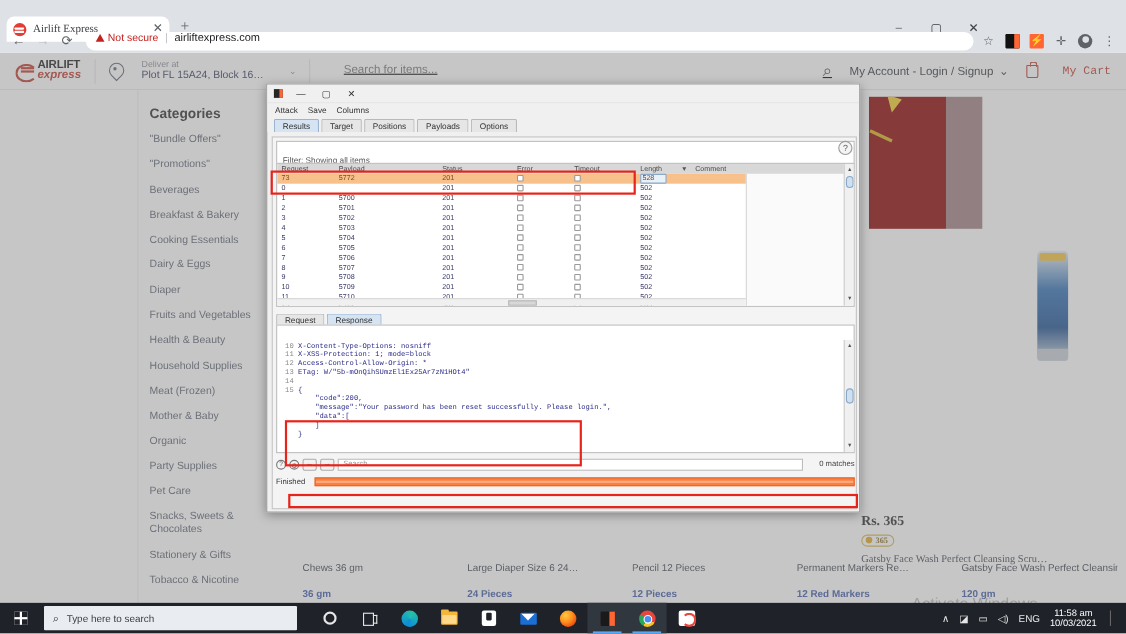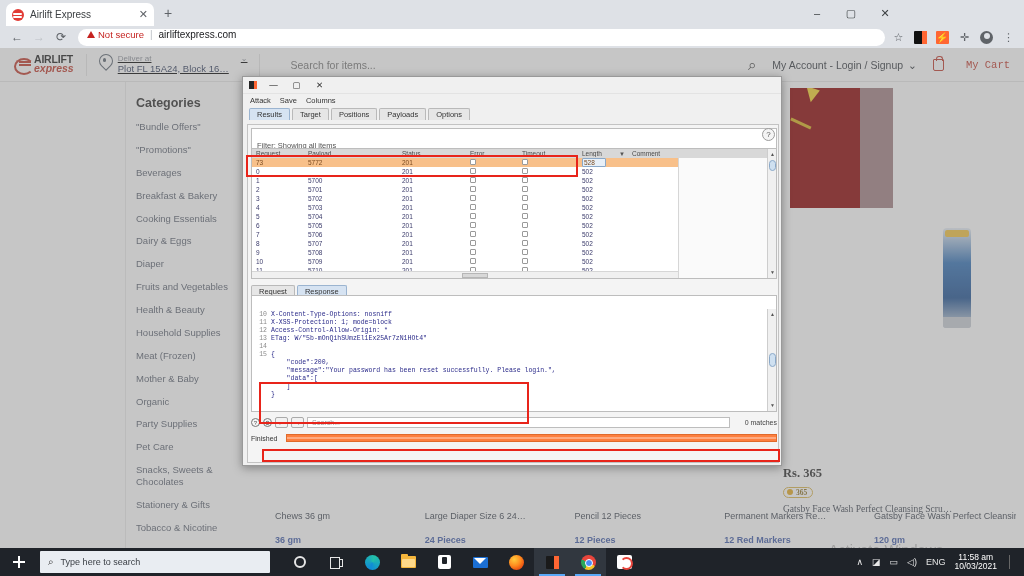--- a/index.html
+++ b/index.html
@@ -7,21 +7,21 @@
   body {
     width:1024px; height:576px; overflow:hidden;
     font-family:"Liberation Sans", sans-serif;
     background:#ffffff;
     position:relative;
     -webkit-font-smoothing:antialiased;
   }
 
   
   .chrome { position:absolute; left:0; top:0; width:1024px; height:48px; background:#dee1e6; }
-  .tabstrip { position:absolute; left:0; top:0; width:906px; height:26px; }
+  .tabstrip { position:absolute; left:0; top:12px; width:906px; height:26px;font-family:Liberation Serif, serif; }
   .tab {
     position:absolute; left:6px; top:3px; width:148px; height:23px;
     background:#fff; border-radius:7px 7px 0 0; display:flex; align-items:center; padding:0 6px;
   }
   .tab .favicon { width:12px; height:12px; flex:0 0 12px; margin-right:6px; position:relative; }
   .tab .favicon::before {
     content:""; position:absolute; inset:0; border-radius:50%;
     background:#e23c36;
   }
   .tab .favicon::after {
@@ -60,29 +60,29 @@
     display:flex; align-items:center; border-bottom:1px solid #e8e8e8;
   }
   .logo { margin-left:14px; display:flex; align-items:center; gap:3px; }
   .logo-swoosh { width:17px;height:15px; position:relative; }
   .logo-swoosh::before{content:"";position:absolute;left:0;top:1px;width:16px;height:13px;border:2px solid #c0392b;border-radius:50%;border-right-color:transparent;}
   .logo-swoosh::after{content:"";position:absolute;left:5px;top:4px;width:12px;height:2px;background:#c0392b;box-shadow:0 3px 0 #c0392b;}
   .logo-txt { line-height:0.92; }
   .logo-l1 { font-size:10.5px; font-weight:bold; color:#1a1a1a; letter-spacing:-0.2px; display:block;}
   .logo-l2 { font-size:10.5px; font-weight:bold; color:#c0392b; font-style:italic; display:block; margin-top:-1px;}
   .hdr-sep { width:1px; height:22px; background:#e5e5e5; margin:0 12px; }
-  .deliver { display:flex; align-items:flex-start; gap:6px;text-decoration:underline; }
+  .deliver { display:flex; align-items:center; gap:17px; }
   .pin { width:13px;height:15px; position:relative; }
   .pin::before{content:"";position:absolute;left:0;top:0;width:12px;height:12px;border:1.4px solid #5a6470;border-radius:50% 50% 50% 0;transform:rotate(-45deg);}
   .pin::after{content:"";position:absolute;left:4.3px;top:4px;width:3.4px;height:3.4px;border-radius:50%;background:#5a6470;}
   .deliver-txt { line-height:1.15; }
   .deliver-l1 { font-size:8px; color:#8a8f98; display:block; }
   .deliver-l2 { font-size:9.5px; color:#2d3a5a; display:block; }
   .chev { font-size:8px; color:#8a8f98; margin-left:6px; }
-  .searchbar { flex:1; display:flex; align-items:center; margin:0 16px; }
+  .searchbar { flex:1; display:flex; align-items:flex-start; margin:0 16px;text-decoration:underline; }
   .searchbar input {
     flex:1; border:none; outline:none; font-size:10.5px; color:#9aa0a6;
     font-family:"Liberation Sans", sans-serif; background:transparent;
   }
   .search-ic { font-size:15px; color:#444; margin-left:8px; }
   .acct { font-size:10.5px; color:#33383f; display:flex; align-items:center; gap:5px; margin-right:16px; }
   .cart { display:flex; align-items:center; gap:22px; color:#c0392b; font-size:10.5px; margin-right:14px;font-family:Liberation Mono, monospace; }
   .bagic { width:11px;height:12px;border:1.3px solid #c0392b;border-radius:1px 1px 2px 2px; position:relative;}
   .bagic::before{content:"";position:absolute;left:2px;top:-3.5px;width:5px;height:4px;border:1.3px solid #c0392b;border-bottom:none;border-radius:3px 3px 0 0;}
 

